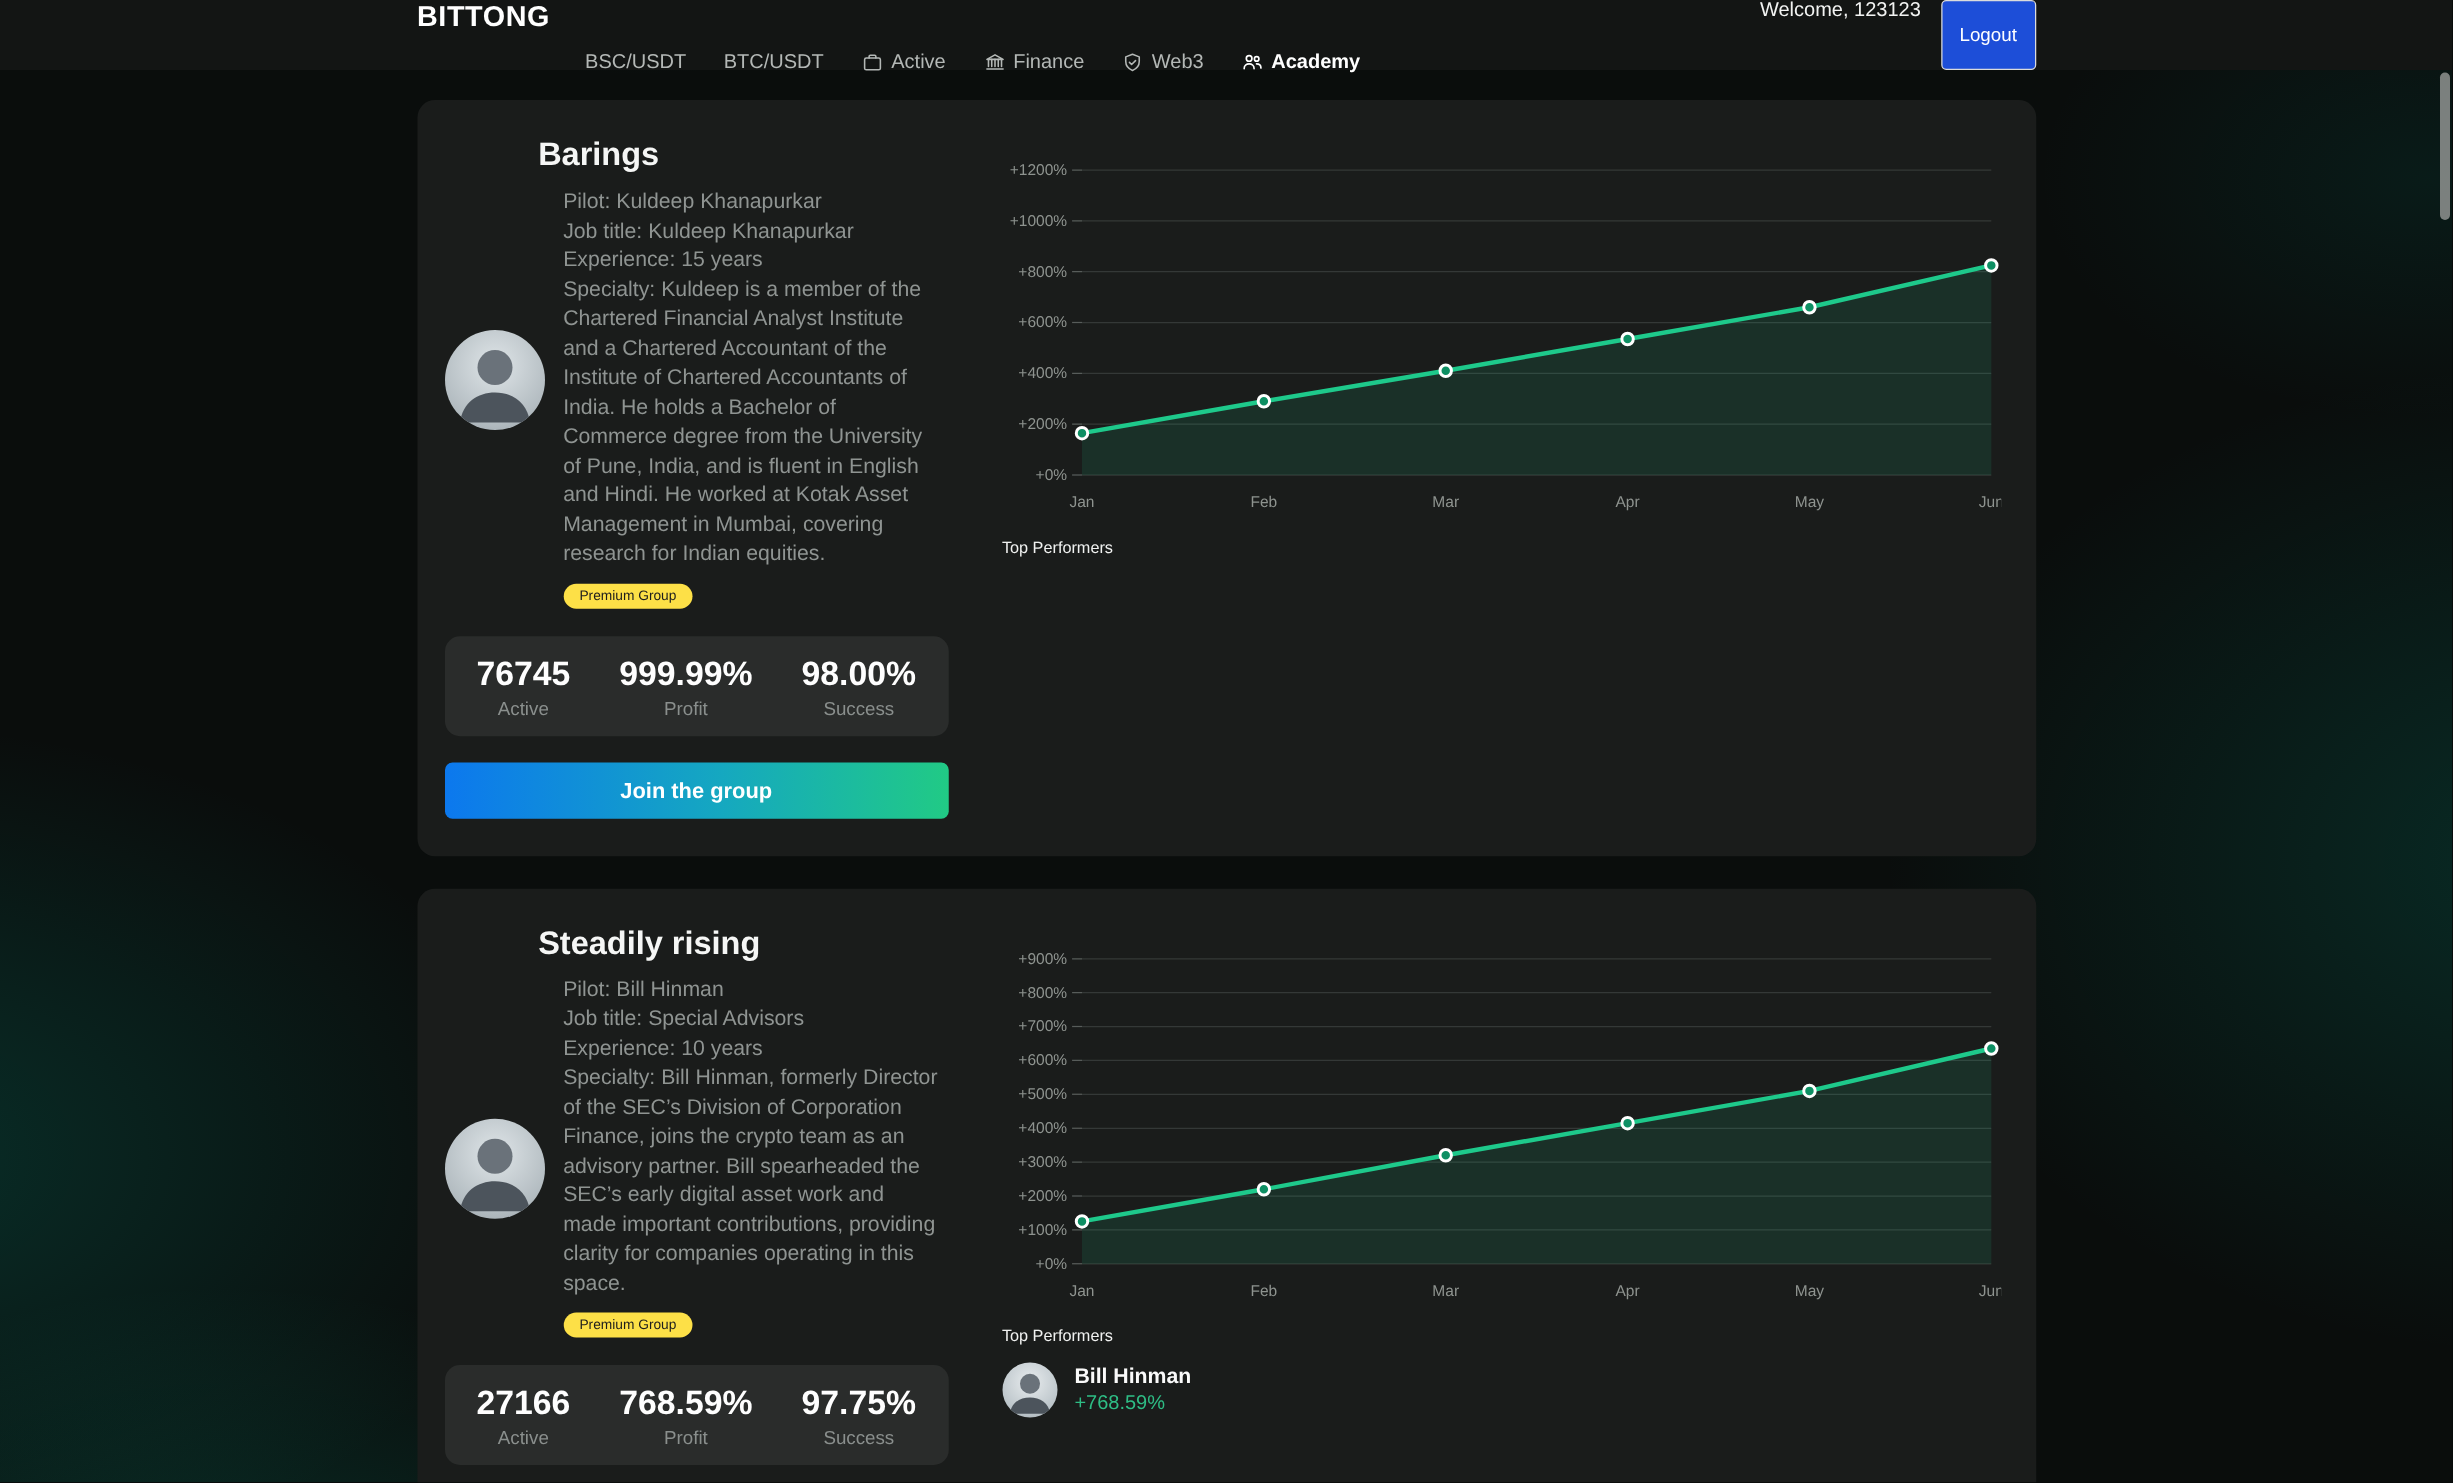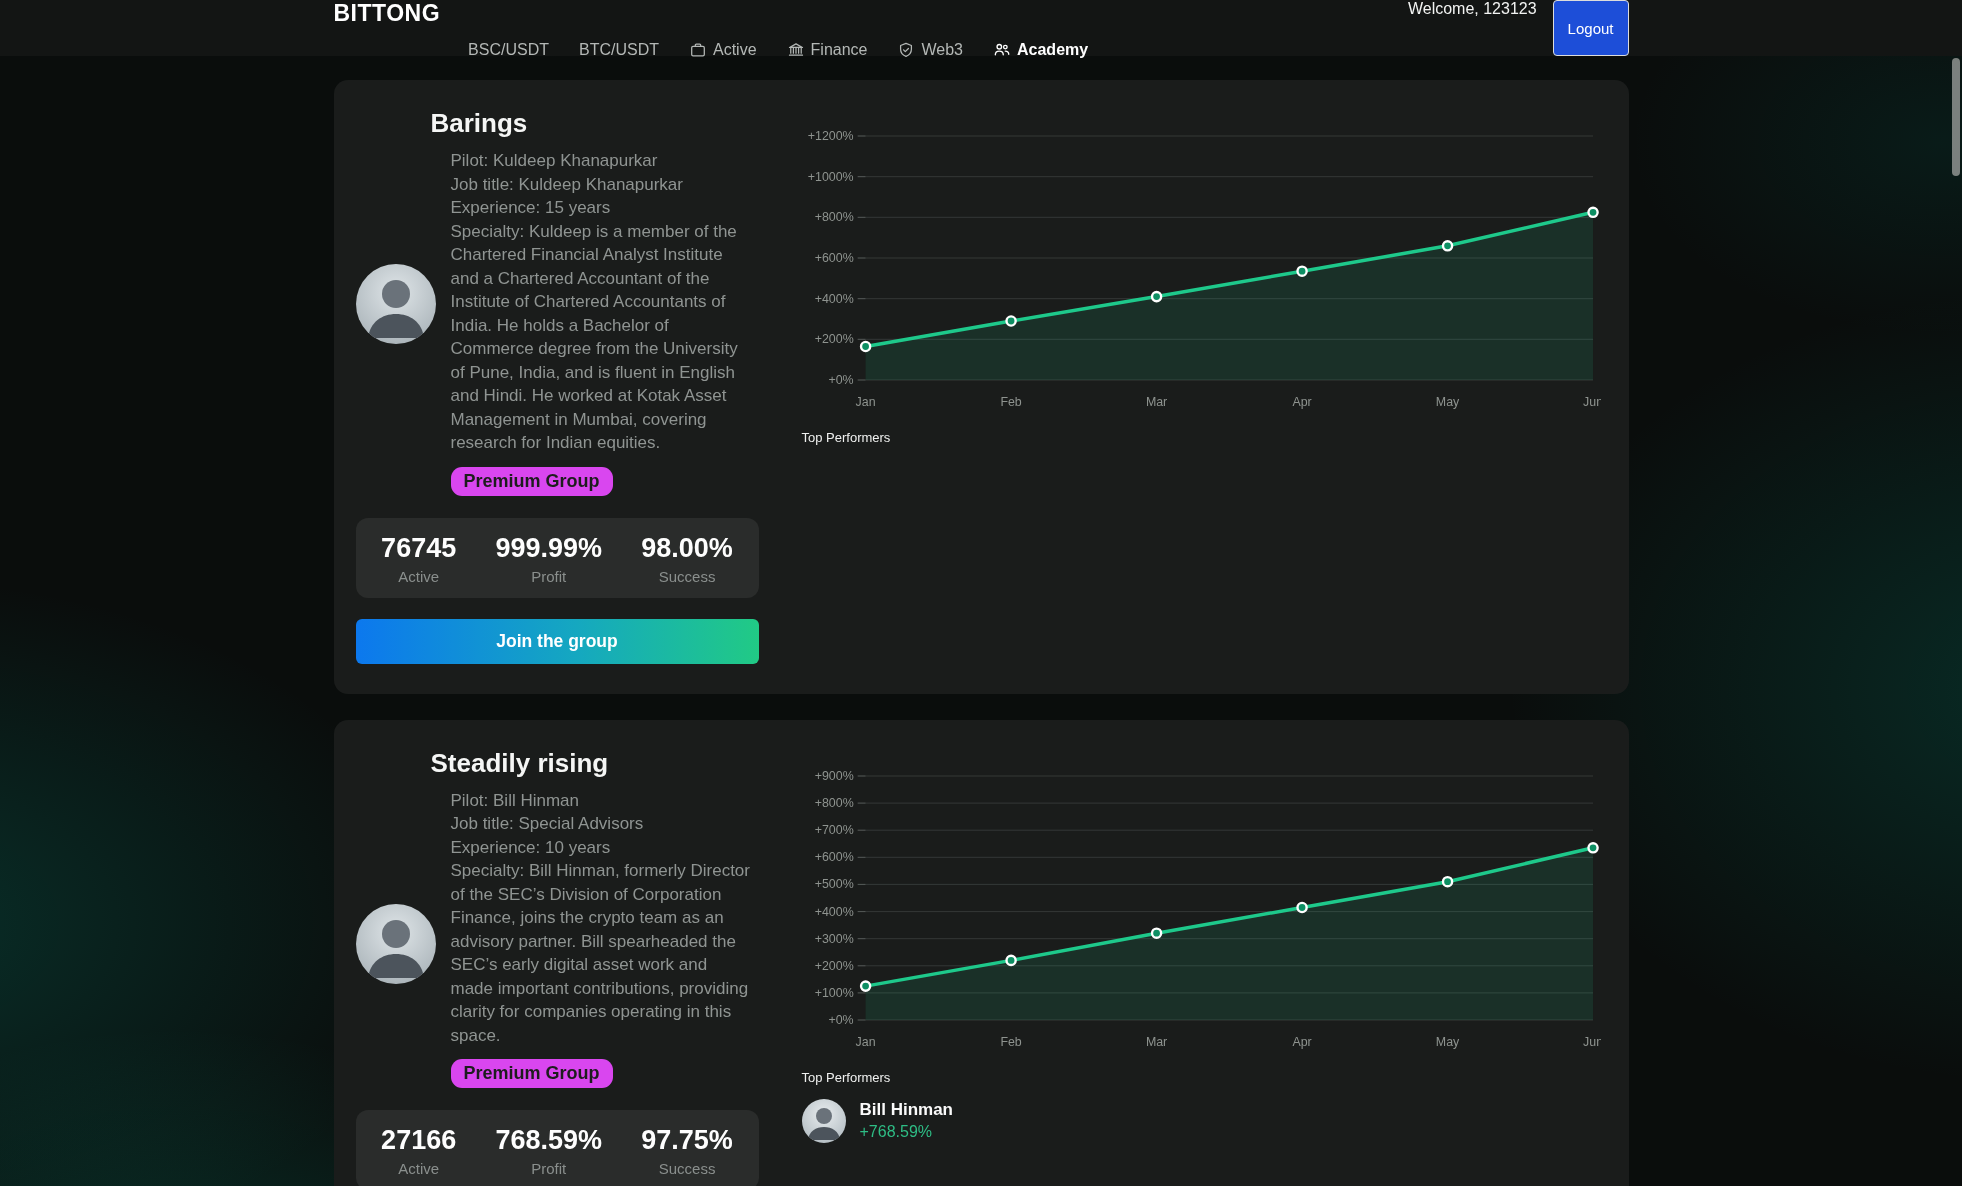--- a/index.html
+++ b/index.html
@@ -33,22 +33,22 @@
   .cards { position:relative; z-index:2; padding-top:24px; }
   .card { background:rgba(27,29,28,0.97); border-radius:14px; margin-bottom:26px;
           display:flex; padding:26px 24px 30px 22px; }
   .left-col { width:406px; flex:0 0 406px; position:relative; }
   .group-title { color:#f5f6f5; font-size:26px; font-weight:700; margin:2px 0 10px 75px; }
   .avatar { position:absolute; left:0; top:158px; width:80px; height:80px; border-radius:50%;
             background:radial-gradient(circle at 50% 35%, #dfe5e8 0%, #b3bcc1 70%, #9aa4aa 100%);
             overflow:hidden; }
   .avatar svg, .avatar-sm svg { display:block; width:100%; height:100%; }
   .info { margin-left:95px; width:300px; color:#8f9492; font-size:17px; line-height:23.5px; }
-  .badge { display:inline-block; margin:12px 0 0 95px; background:#d946ef; color:#1d1d1d;
-           font-size:18px; font-weight:700; padding:4px 13px; border-radius:11px; }
+  .badge { display:inline-block; margin:12px 0 0 95px; background:#fde047; color:#1d1d1d;
+           font-size:11px; font-weight:400; padding:4px 13px; border-radius:11px; }
   .stats { margin-top:22px; width:403px; background:#2a2c2b; border-radius:12px;
            display:flex; justify-content:space-around; align-items:center; padding:15px 6px 13px; }
   .stat { text-align:center; }
   .stat-num { color:#fefefe; font-size:27px; font-weight:600; }
   .stat-lbl { color:#8a8f8d; font-size:15px; margin-top:4px; }
   .join { display:block; margin-top:21px; width:403px; height:45px; border:none; border-radius:6px;
           background:linear-gradient(90deg,#0c78ee 0%,#15a8c0 55%,#21ca85 100%);
           color:#fff; font-size:17.5px; font-weight:600; cursor:pointer; font-family:inherit; }
   .right-col { flex:1; padding:14px 4px 0 40px; }
   .chart { width:100%; height:300px; }

